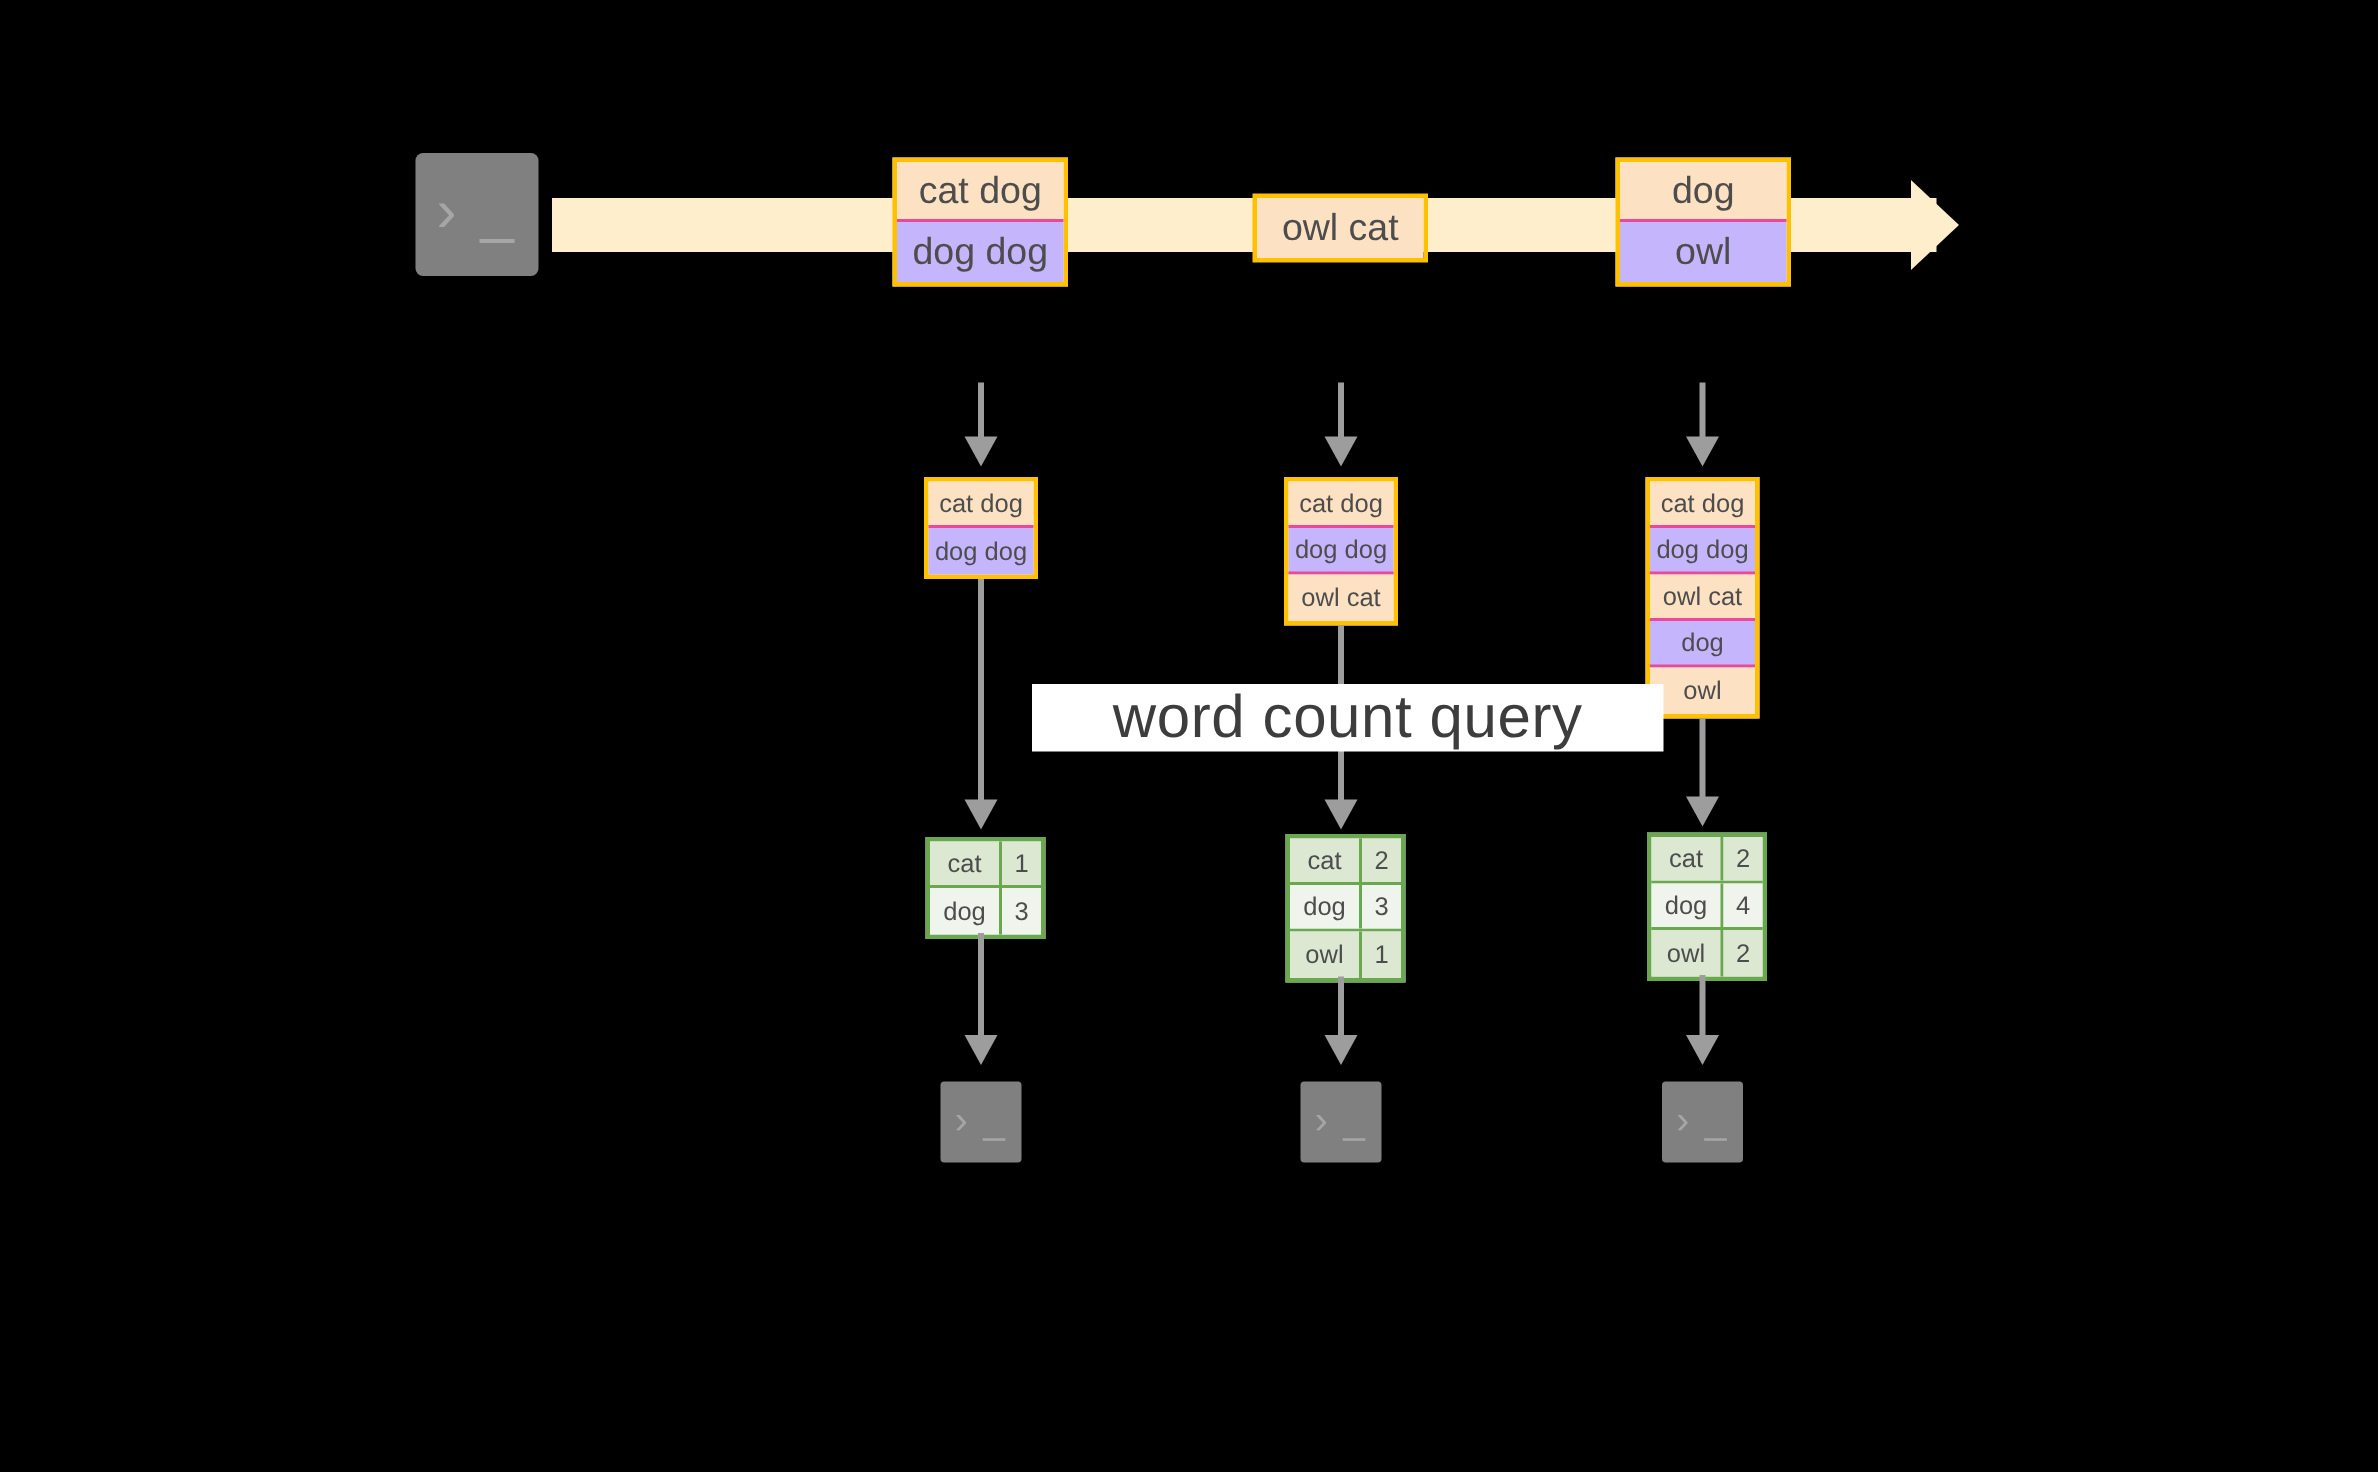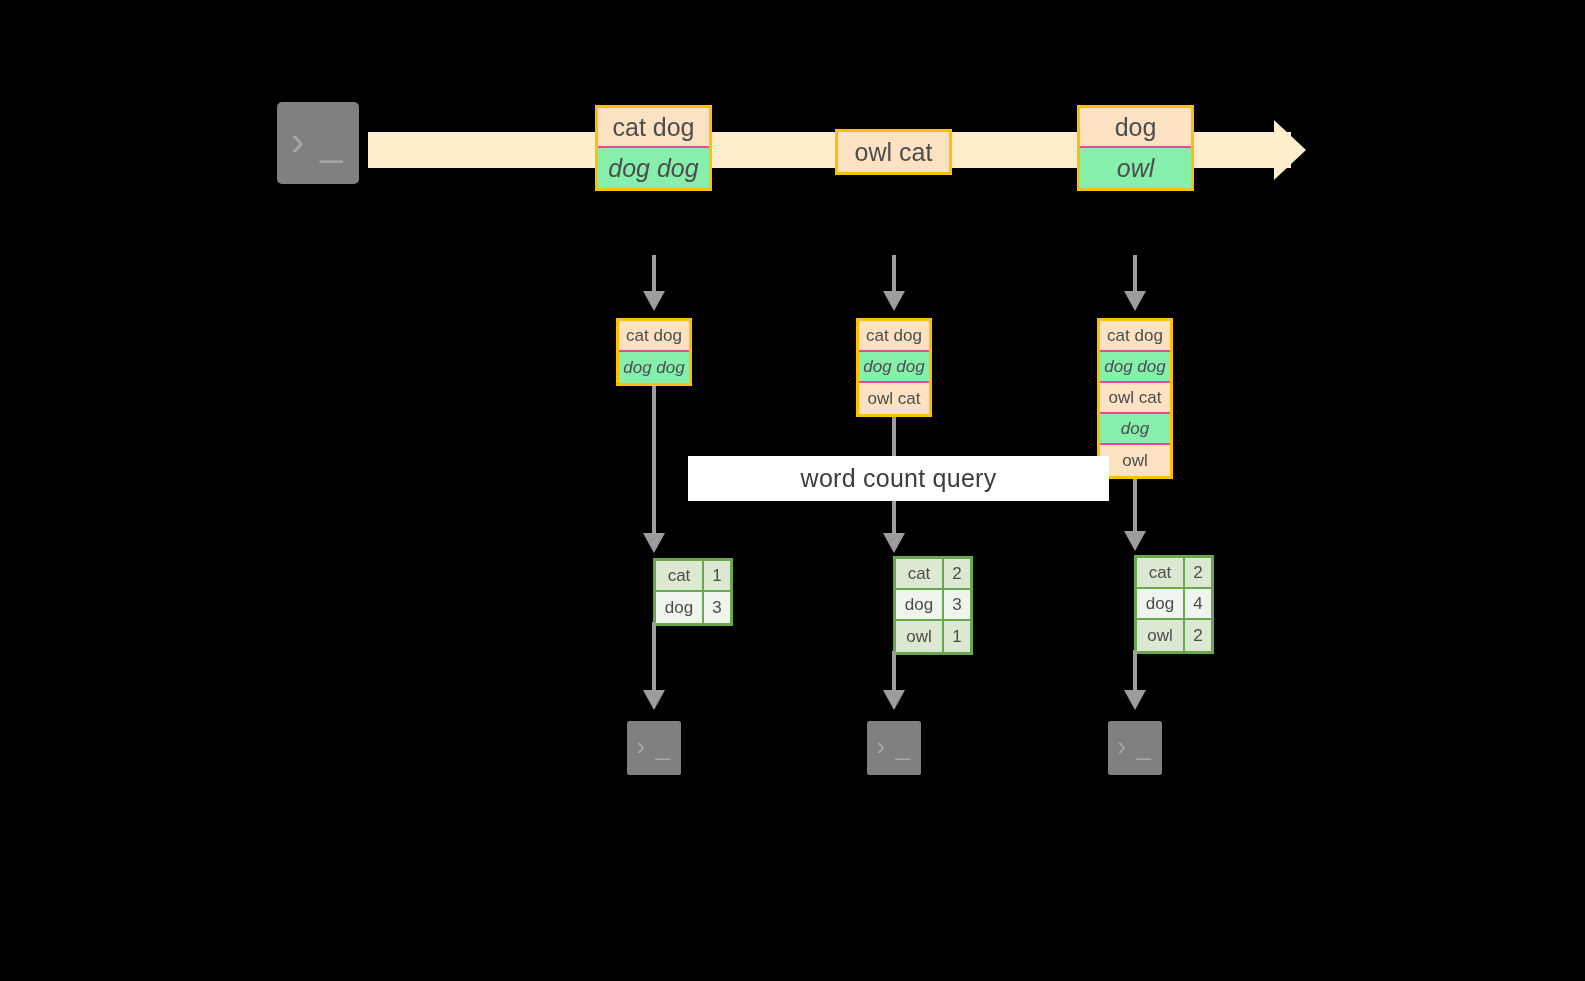--- a/index.html
+++ b/index.html
@@ -79,35 +79,34 @@
   .ostack .row {
     box-sizing: border-box;
     display: flex;
     align-items: center;
     justify-content: center;
     border-bottom: 2px solid #ec4899;
     white-space: nowrap;
   }
   .ostack .row:last-child { border-bottom: none; }
   .ostack .row.dark  { background: #fce1c2; }
-  .ostack .row.light { background: #86efac; font-style: italic; }
+  .ostack .row.light { background: #c4b5fd; }
 
   .ostack.big { }
   .ostack.big .row { height: 40px; font-size: 25px; }
   .ostack.small .row { height: 31px; font-size: 17px; }
 
   
   .gtable {
     position: absolute;
     box-sizing: border-box;
     border: 3px solid #6aa84f;
     display: flex;
     flex-direction: column;
     background: #eef4ea;
-    margin-left: 36px;
   }
   .gtable .grow {
     box-sizing: border-box;
     display: flex;
     height: 31px;
     border-bottom: 2px solid #6aa84f;
   }
   .gtable .grow:last-child { border-bottom: none; }
   .gtable .gc {
     box-sizing: border-box;
@@ -142,21 +141,21 @@
     border-top: 20px solid #9d9d9d;
   }
 
   
   .banner {
     position: absolute;
     background: #ffffff;
     display: flex;
     align-items: center;
     justify-content: center;
-    font-size: 25px;
+    font-size: 40px;
     color: #3d3d3d;
     letter-spacing: 0.01em;
     white-space: nowrap;
   }
 </style>
 </head>
 <body>
 
 <div id="stage">
 

